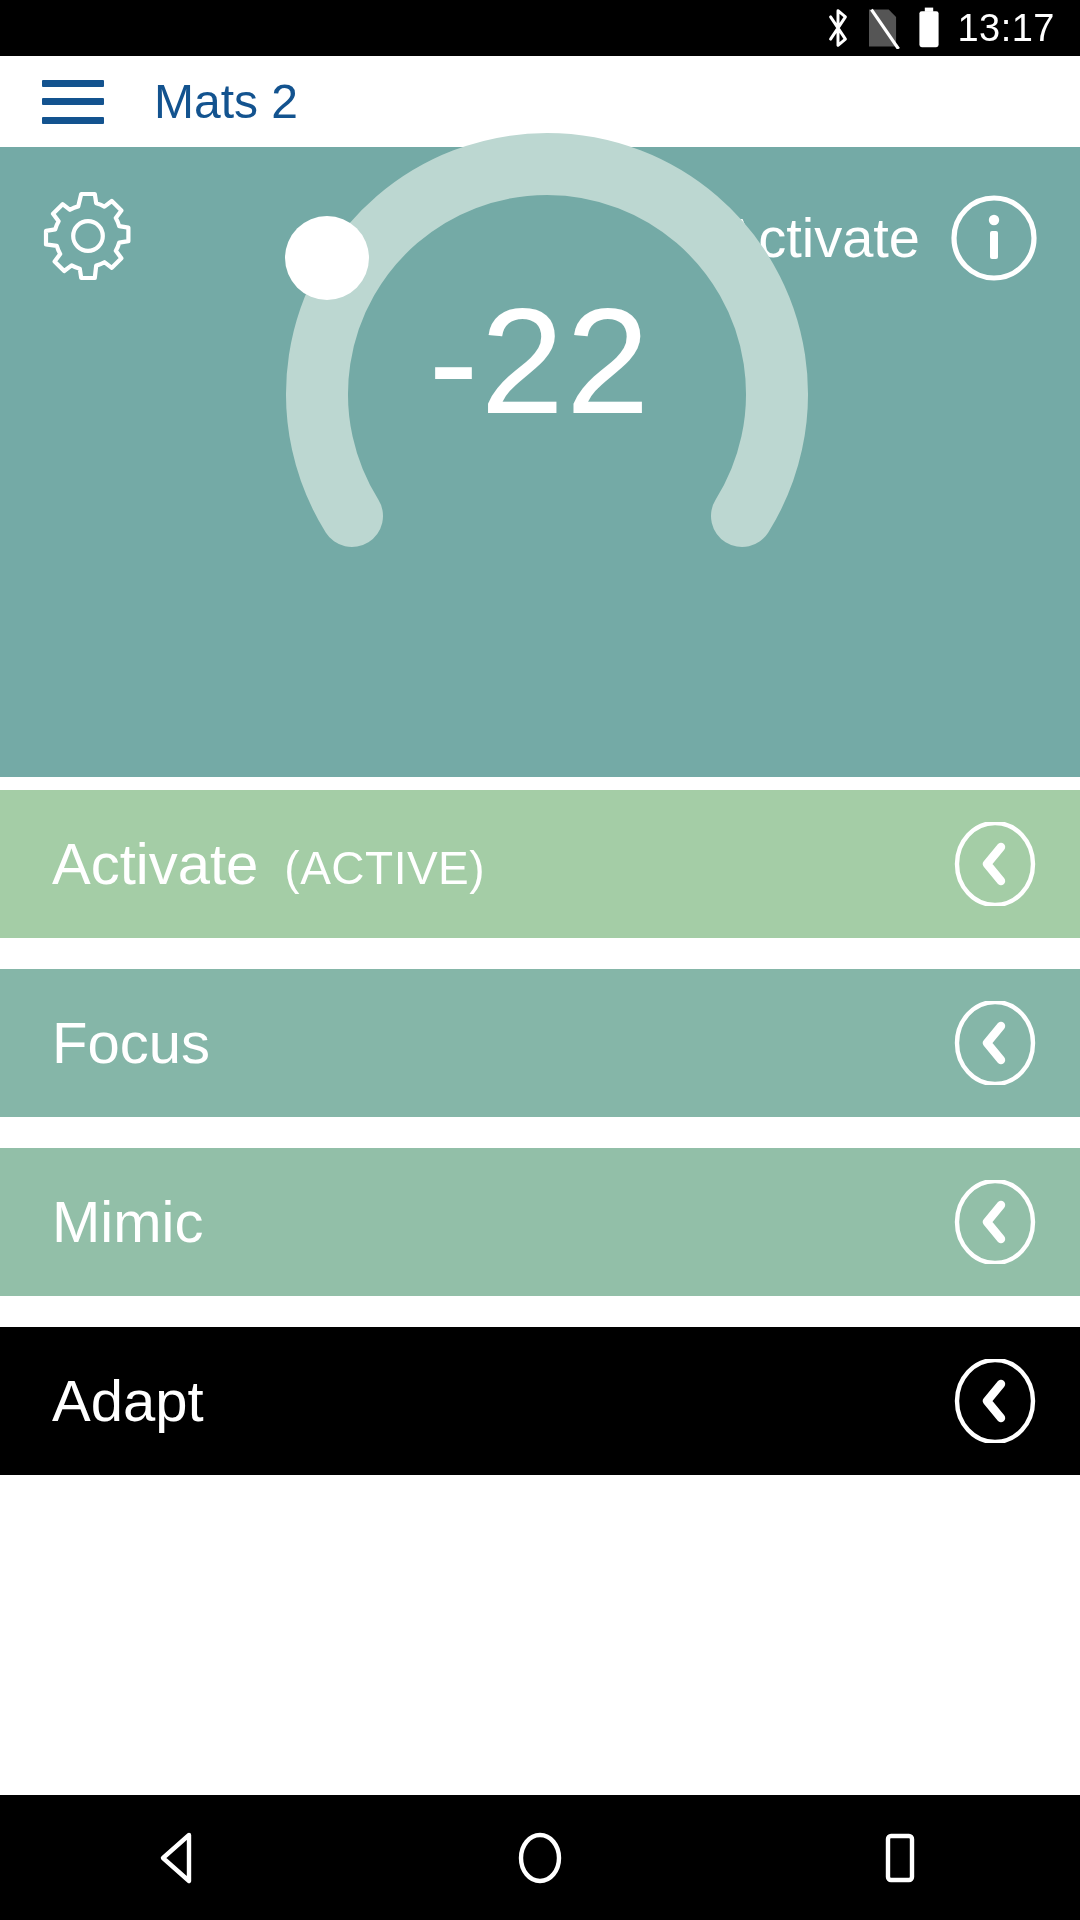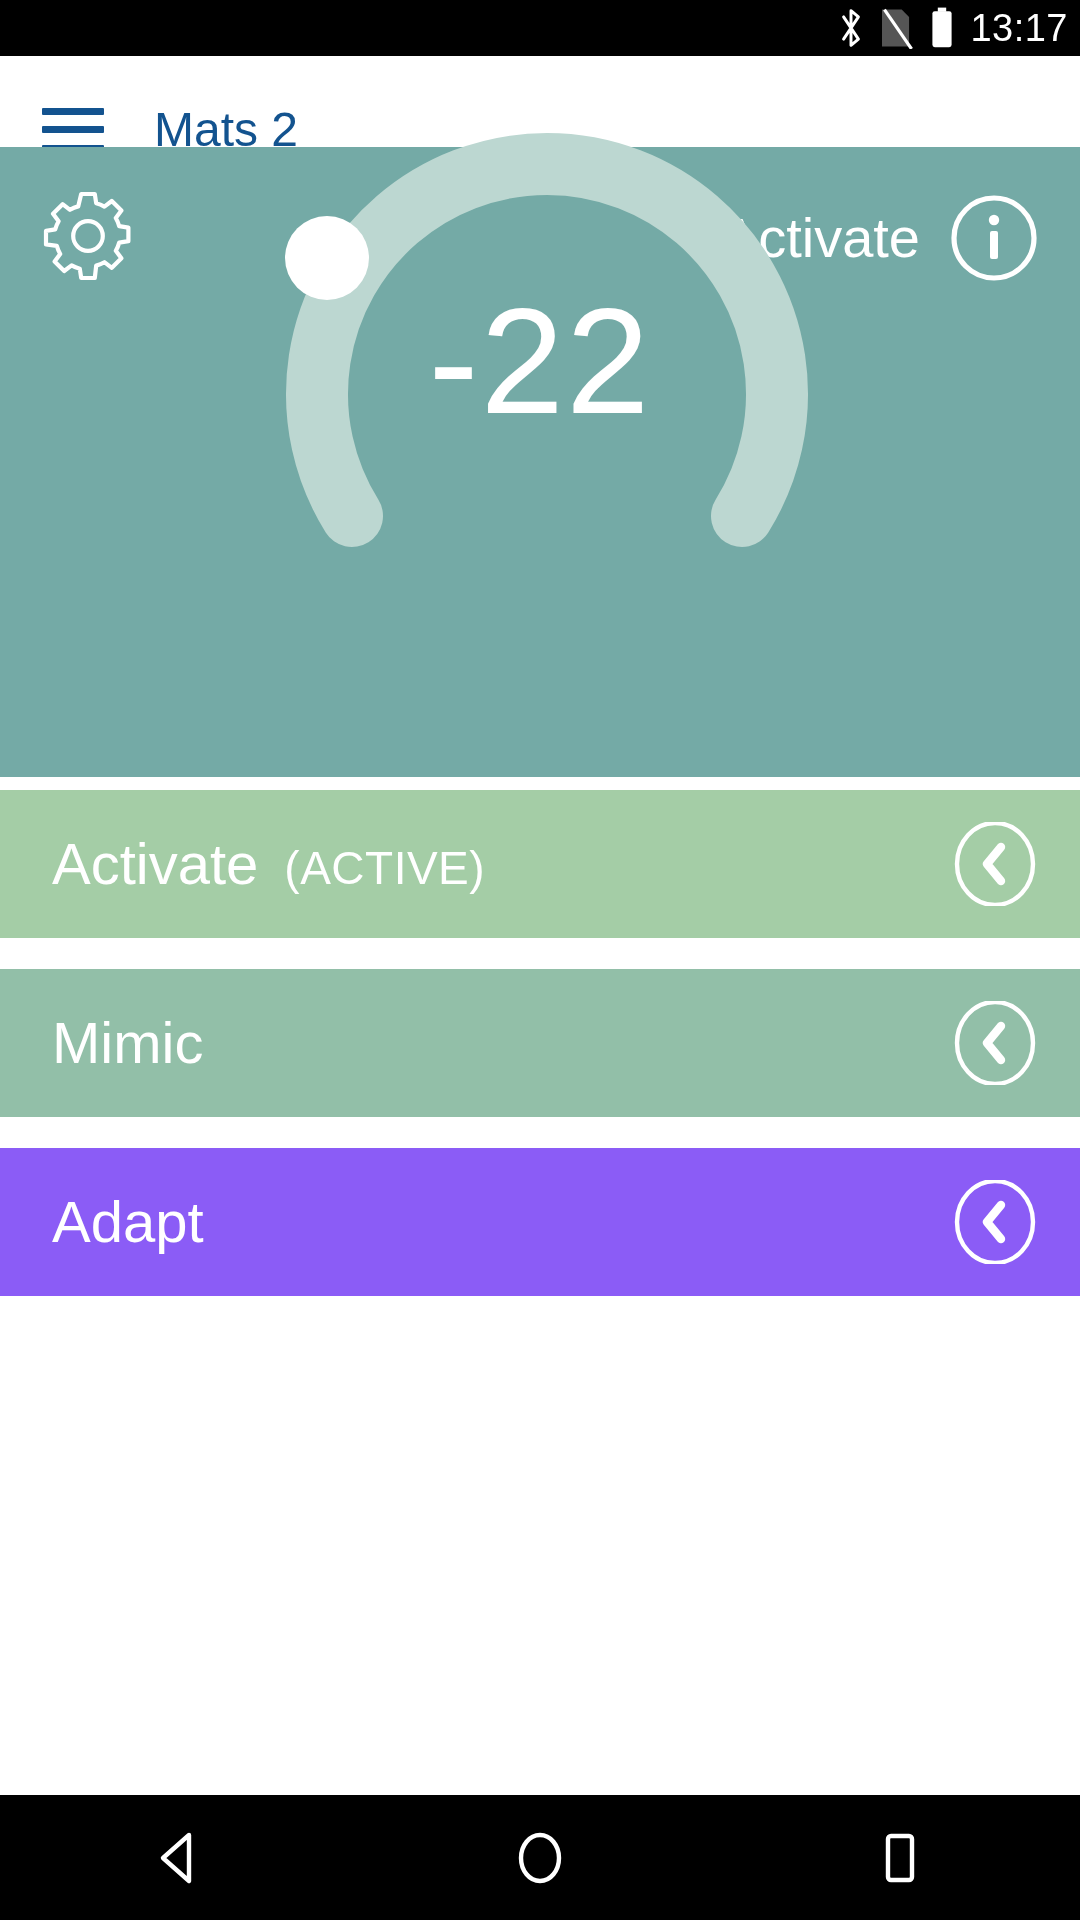--- a/index.html
+++ b/index.html
@@ -8,32 +8,32 @@
     font-family: "Liberation Sans", sans-serif;
     background:#ffffff;
     overflow:hidden;
   }
   .screen { position:relative; width:1080px; height:1920px; background:#ffffff; }
 
   
   .statusbar {
     position:absolute; left:0; top:0; width:1080px; height:56px;
     background:#000000; display:flex; align-items:center;
-    justify-content:flex-end; padding-right:12px; gap:16px;
+    justify-content:flex-end; padding-right:25px; gap:16px;
   }
   .status-icon { display:flex; align-items:center; justify-content:center; }
   .status-time {
     color:#ffffff; font-size:38px; letter-spacing:0.5px;
     font-family:"Liberation Sans", sans-serif; line-height:1;
   }
 
   
   .appbar {
     position:absolute; left:0; top:56px; width:1080px; height:91px;
-    background:#ffffff; display:flex; align-items:center; padding-left:42px;margin-top:28px;
+    background:#ffffff; display:flex; align-items:center; padding-left:42px;
   }
   .hamburger { width:62px; height:44px; display:flex; flex-direction:column;
                justify-content:space-between; cursor:pointer; }
   .hamburger span { display:block; height:7px; background:#13538f; border-radius:1px; }
   .appbar-title {
     margin-left:50px; color:#13538f; font-size:48px; line-height:1;
     font-family:"Liberation Sans", sans-serif;
   }
 
   
@@ -201,35 +201,47 @@
         <span class="row-state">(ACTIVE)</span>
       </div>
       <span class="row-chevron">
         <svg width="84" height="84" viewBox="0 0 42 42">
           <ellipse cx="21" cy="21" rx="19" ry="20.5" fill="none" stroke="#ffffff" stroke-width="2.2"></ellipse>
           <path d="M24 12.5 L17 21 L24 29.5" fill="none" stroke="#ffffff" stroke-width="4.2" stroke-linecap="round" stroke-linejoin="round"></path>
         </svg>
       </span>
     </div>
 
+    <div class="row" style="background:#85b6a8;">
+      <div class="row-labels">
+        <span class="row-title">Focus</span>
+        <span class="row-state"></span>
+      </div>
+      <span class="row-chevron">
+        <svg width="84" height="84" viewBox="0 0 42 42">
+          <ellipse cx="21" cy="21" rx="19" ry="20.5" fill="none" stroke="#ffffff" stroke-width="2.2"></ellipse>
+          <path d="M24 12.5 L17 21 L24 29.5" fill="none" stroke="#ffffff" stroke-width="4.2" stroke-linecap="round" stroke-linejoin="round"></path>
+        </svg>
+      </span>
+    </div>
 
     <div class="row" style="background:#92bfa8;gap:24px;">
       <div class="row-labels">
         <span class="row-title">Mimic</span>
         <span class="row-state"></span>
       </div>
       <span class="row-chevron">
         <svg width="84" height="84" viewBox="0 0 42 42">
           <ellipse cx="21" cy="21" rx="19" ry="20.5" fill="none" stroke="#ffffff" stroke-width="2.2"></ellipse>
           <path d="M24 12.5 L17 21 L24 29.5" fill="none" stroke="#ffffff" stroke-width="4.2" stroke-linecap="round" stroke-linejoin="round"></path>
         </svg>
       </span>
     </div>
 
-    <div class="row" style="background:#8b5cf6;">
+    <div class="row" style="background:#000000;">
       <div class="row-labels">
         <span class="row-title">Adapt</span>
         <span class="row-state"></span>
       </div>
       <span class="row-chevron">
         <svg width="84" height="84" viewBox="0 0 42 42">
           <ellipse cx="21" cy="21" rx="19" ry="20.5" fill="none" stroke="#ffffff" stroke-width="2.2"></ellipse>
           <path d="M24 12.5 L17 21 L24 29.5" fill="none" stroke="#ffffff" stroke-width="4.2" stroke-linecap="round" stroke-linejoin="round"></path>
         </svg>
       </span>

